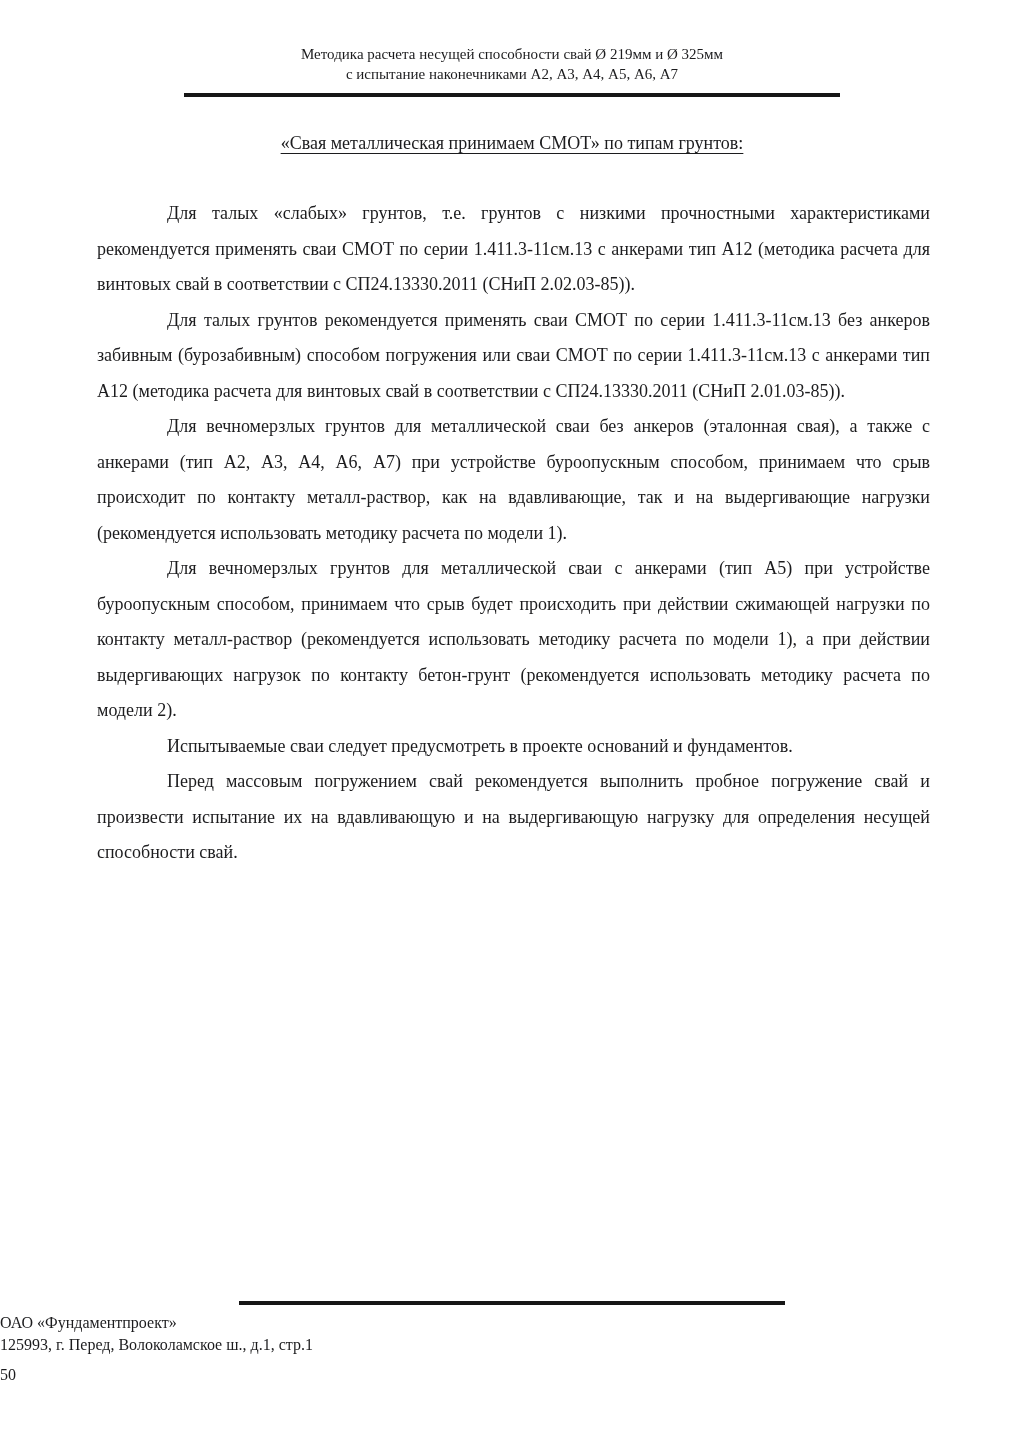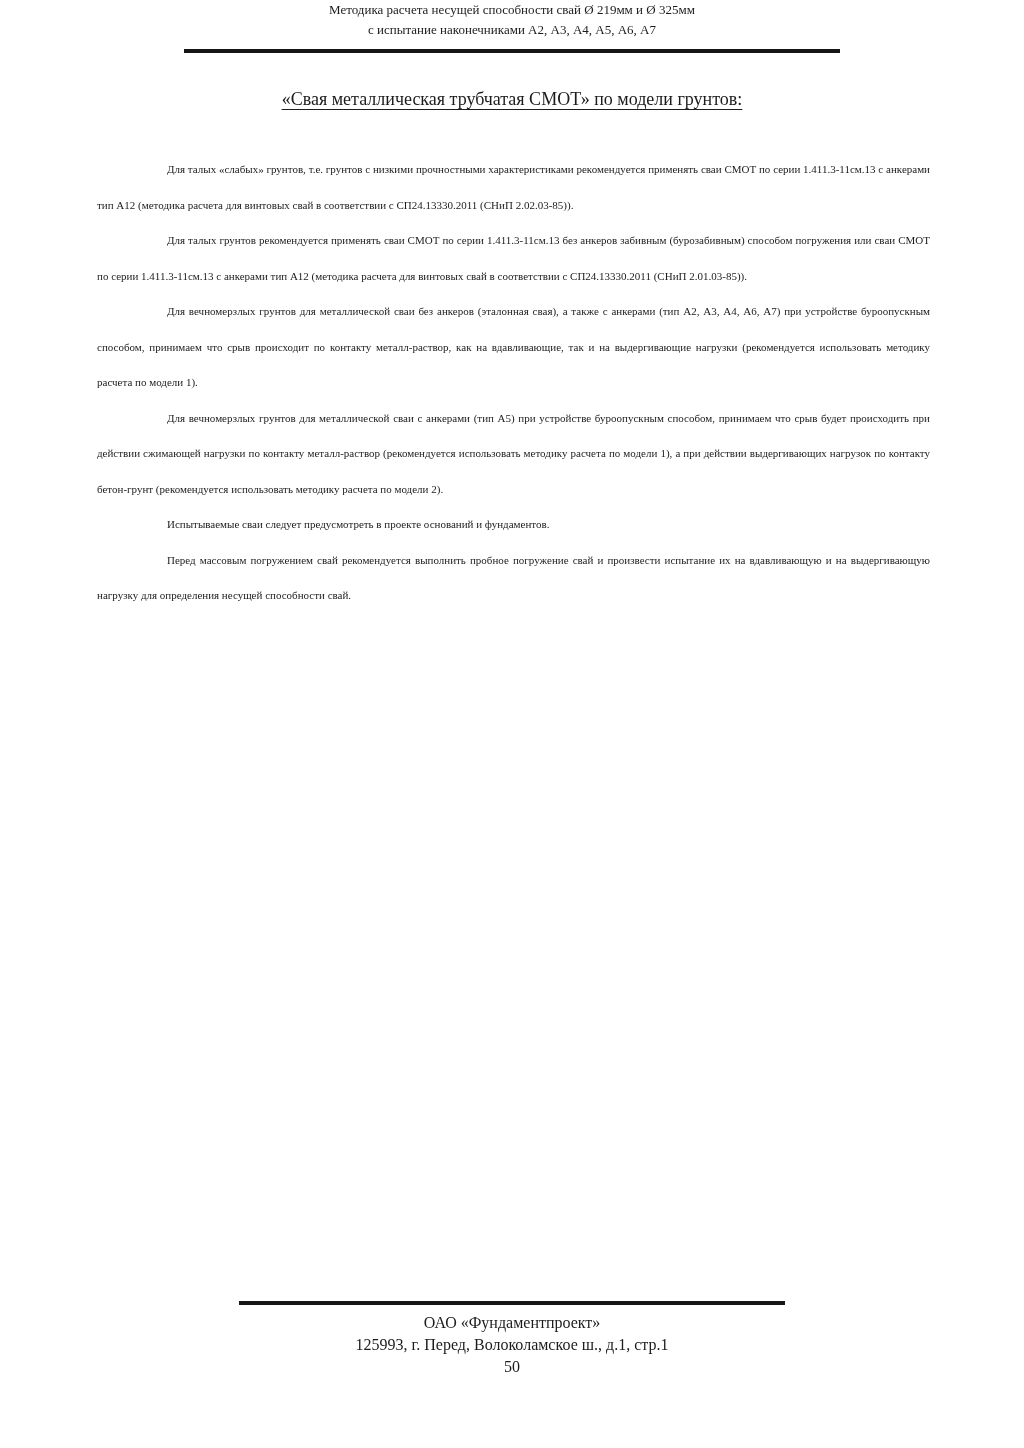--- a/index.html
+++ b/index.html
@@ -17,22 +17,23 @@
   .page {
     position: relative;
     width: 1024px;
     height: 1448px;
     background: #ffffff;
     overflow: hidden;
   }
 
   
   .doc-header {
+    padding-top: 44px;
     text-align: center;
-    font-size: 13px;
+    font-size: 15px;
     line-height: 20px;
   }
   .header-rule {
     width: 656px;
     height: 4px;
     background: #161616;
     margin: 9px auto 0 auto;
   }
 
   
@@ -45,65 +46,65 @@
   .title-line {
     display: block;
     line-height: 41px;
     text-decoration: underline;
     text-underline-offset: 4px;
   }
 
   
   .doc-body {
     margin: 32px 94px 0 97px;
-    font-size: 11px;
+    font-size: 18px;
     line-height: 35.5px;
     text-align: justify;
   }
   .doc-body p {
     margin: 0;
     text-indent: 70px;
   }
 
   
   .doc-footer {
     position: absolute;
     top: 1301px;
     left: 0;
     right: 0;
-    text-align: center;
   }
   .footer-rule {
     width: 546px;
     height: 4px;
     background: #161616;
     margin: 0 auto 7px auto;
   }
   .footer-line {
     font-size: 16px;
     line-height: 22px;
   }
   .footer-page {
     font-size: 16px;
     line-height: 22px;
+    margin-top: 8px;
   }
 </style>
 </head>
 <body>
 
 <div class="page">
 
   <header class="doc-header">
     <div class="hline">Методика расчета несущей способности свай Ø 219мм и Ø 325мм</div>
     <div class="hline">с испытание наконечниками А2, А3, А4, А5, А6, А7</div>
     <div class="header-rule"></div>
   </header>
 
   <h1 class="doc-title">
-    <span class="title-line">«Свая металлическая трубчатая СМОТ» по модели грунтов:</span>
+    <span class="title-line">«Свая металлическая принимаем СМОТ» по типам грунтов:</span>
   </h1>
 
   <main class="doc-body">
     <p>Для талых «слабых» грунтов, т.е. грунтов с низкими прочностными характеристиками рекомендуется применять сваи СМОТ по серии 1.411.3-11см.13 с анкерами тип А12 (методика расчета для винтовых свай в соответствии с СП24.13330.2011 (СНиП 2.02.03-85)).</p>
     <p>Для талых грунтов рекомендуется применять сваи СМОТ по серии 1.411.3-11см.13 без анкеров забивным (бурозабивным) способом погружения или сваи СМОТ по серии 1.411.3-11см.13 с анкерами тип А12 (методика расчета для винтовых свай в соответствии с СП24.13330.2011 (СНиП 2.01.03-85)).</p>
     <p>Для вечномерзлых грунтов для металлической сваи без анкеров (эталонная свая), а также с анкерами (тип А2, А3, А4, А6, А7) при устройстве буроопускным способом, принимаем что срыв происходит по контакту металл-раствор, как на вдавливающие, так и на выдергивающие нагрузки (рекомендуется использовать методику расчета по модели 1).</p>
     <p>Для вечномерзлых грунтов для металлической сваи с анкерами (тип А5) при устройстве буроопускным способом, принимаем что срыв будет происходить при действии сжимающей нагрузки по контакту металл-раствор (рекомендуется использовать методику расчета по модели 1), а при действии выдергивающих нагрузок по контакту бетон-грунт (рекомендуется использовать методику расчета по модели 2).</p>
     <p>Испытываемые сваи следует предусмотреть в проекте оснований и фундаментов.</p>
     <p>Перед массовым погружением свай рекомендуется выполнить пробное погружение свай и произвести испытание их на вдавливающую и на выдергивающую нагрузку для определения несущей способности свай.</p>
   </main>

